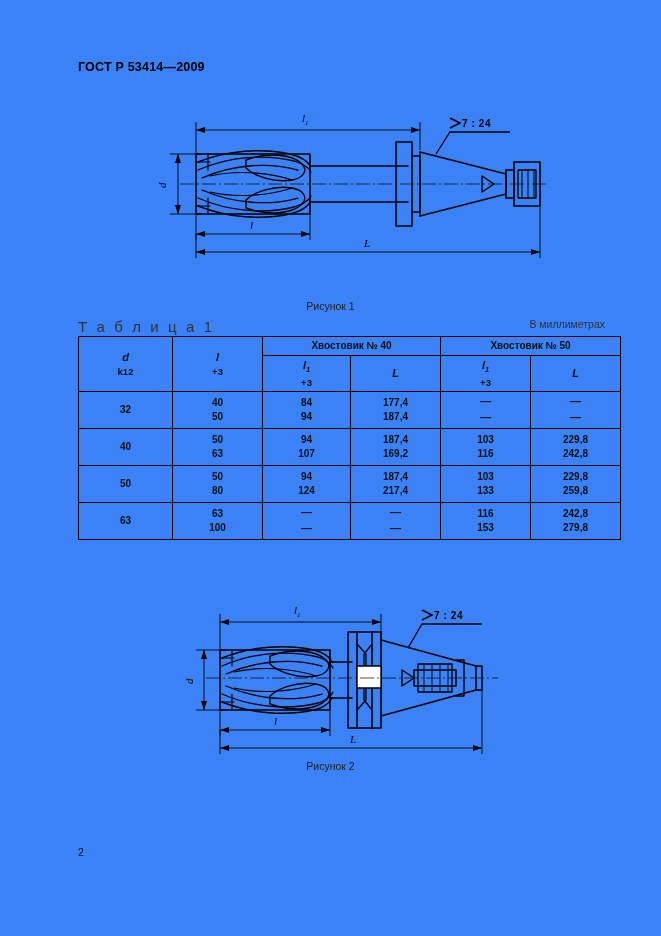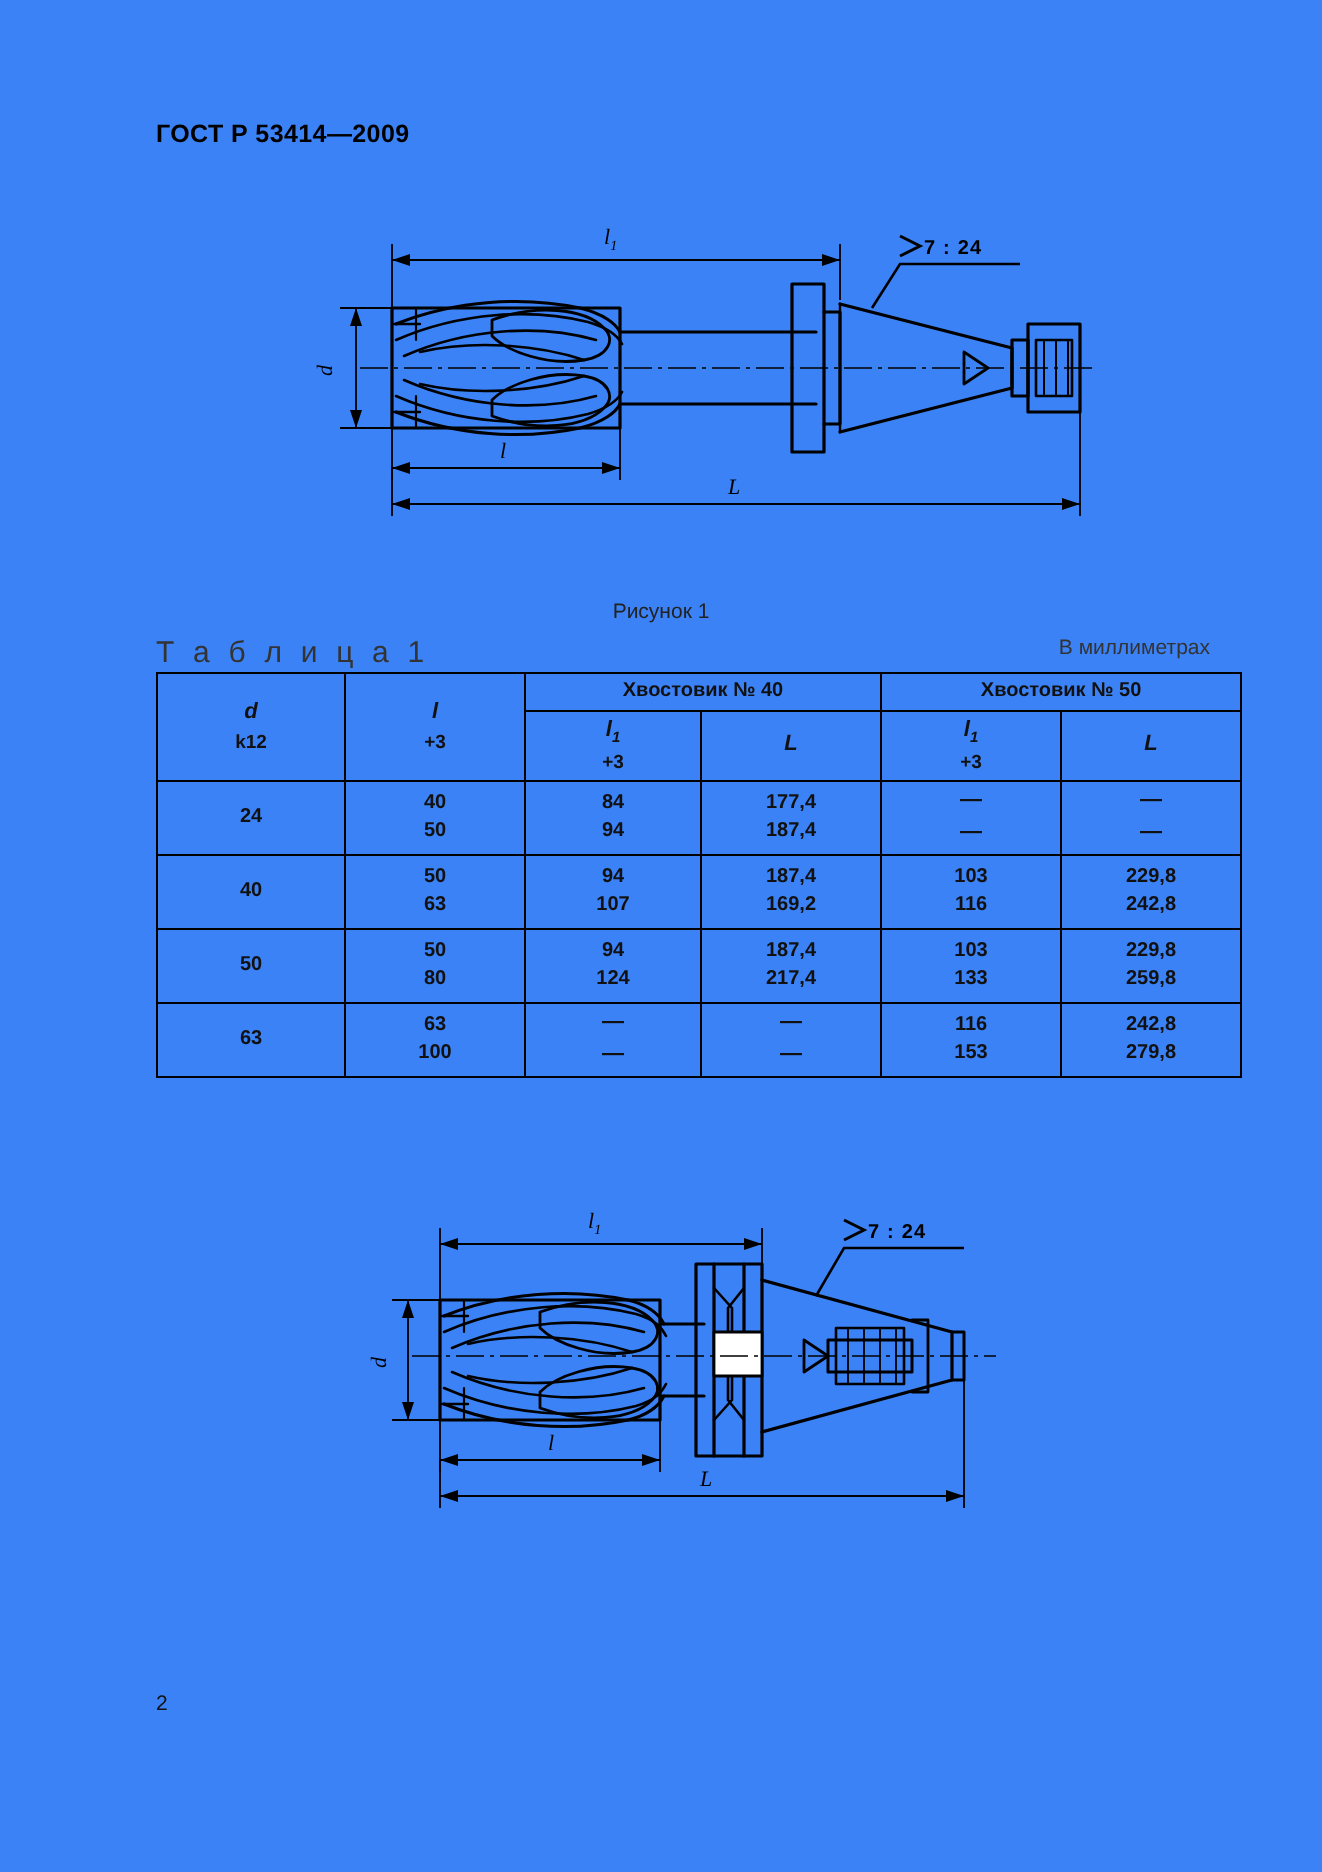--- a/index.html
+++ b/index.html
@@ -288,21 +288,21 @@
           </span>
         </th>
         <th>
           <span class="sym" style="font-style:italic;font-size:11px;">L</span>
         </th>
       </tr>
     </thead>
     <tbody>
 
     <tr class="row-sep-top">
-          <td>24</td>
+          <td>32</td>
           <td class="stack2">
             <span>40</span>
             <span>50</span>
           </td>
           <td class="stack2">
             <span>84</span>
             <span>94</span>
           </td>
           <td class="stack2">
             <span>177,4</span>
@@ -468,16 +468,17 @@
       <text class="dimtext" x="170" y="151">L</text>
 
       <g stroke="#000" stroke-width="1.3" fill="none">
         <path d="M228,56 L242,32 L302,32"></path>
         <path d="M242,18 L252,23 L242,28" stroke-width="1.5"></path>
       </g>
       <text class="tapertext" x="254" y="27">7 : 24</text>
     </svg>
   </div>
 
+  <div class="figure-caption" id="caption-2">Рисунок 2</div>
 
   <div class="page-number">2</div>
 
 </div>
 
 </body></html>

